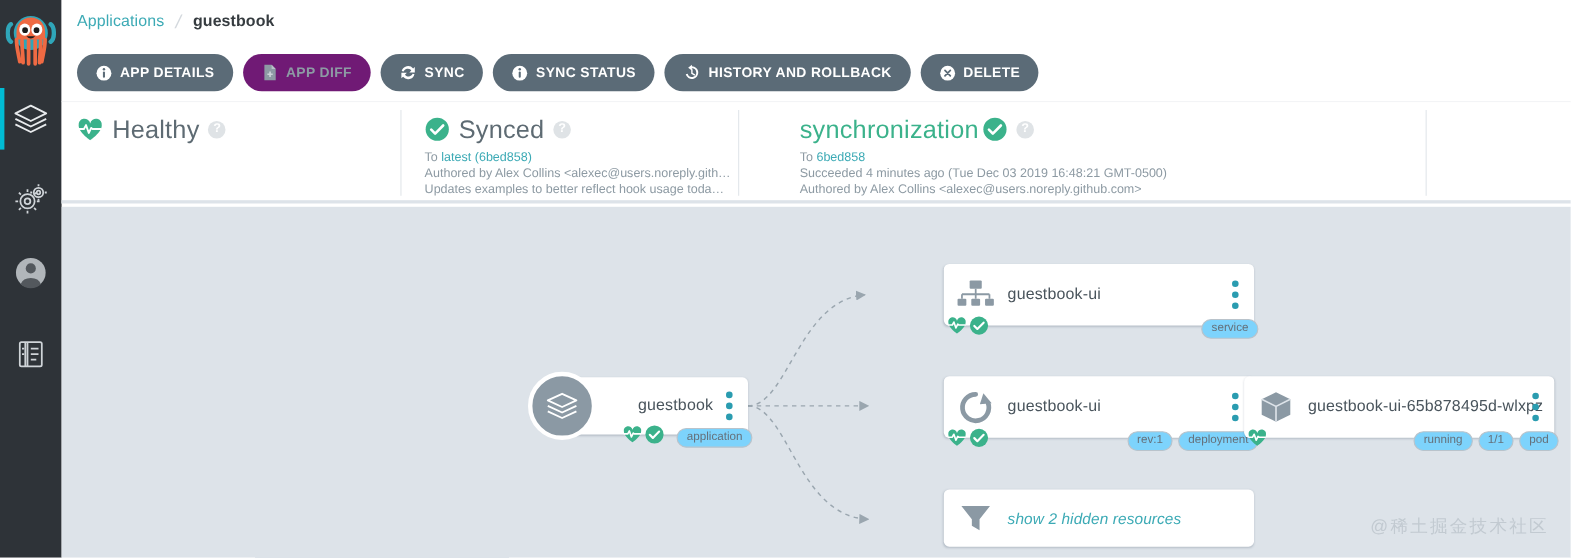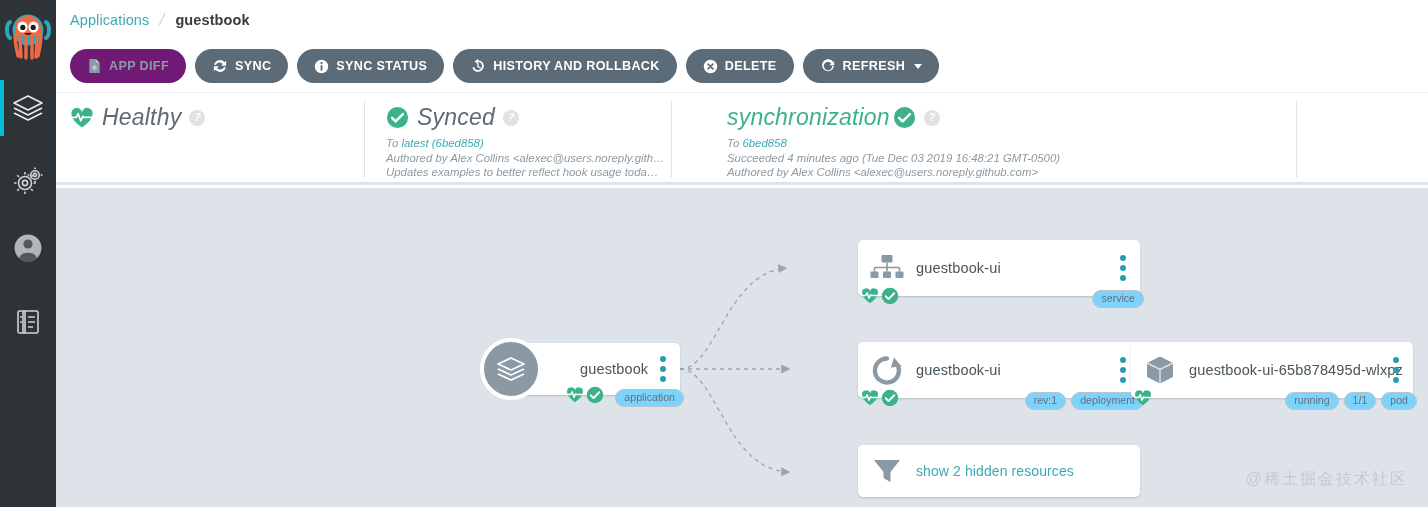--- a/index.html
+++ b/index.html
@@ -69,21 +69,21 @@
     border-top: 5px solid #fff;
   }
 
   
   .status {
     position: absolute; left: 56px; top: 93px; width: 1372px; height: 92px;
     background: #fff;
     border-bottom: 3px solid #dde3e9;
   }
   .vdiv { position: absolute; top: 7px; width: 1px; height: 78px; background: #e2e6ea; }
-  .scol { position: absolute; top: 0; font-style: italic; }
+  .scol { position: absolute; top: 0; }
   .shead { display: flex; align-items: center; gap: 8px; }
   .stitle { font-size: 23px; color: #5e6b73; font-weight: normal; letter-spacing: .2px; }
   .stitle.green { color: #3bb28b; }
   .qmark {
     width: 16px; height: 16px; border-radius: 50%;
     background: #dfe3e6; color: #fff; font-size: 11.5px; font-weight: bold;
     display: flex; align-items: center; justify-content: center;
     cursor: pointer; line-height: 1;
   }
   .sline { font-size: 11.4px; color: #8d9aa3; line-height: 14.5px; white-space: nowrap; }
@@ -122,21 +122,21 @@
 
   
   .appnode-circle {
     position: absolute; left: -33px; top: 50%; transform: translateY(-50%);
     width: 62px; height: 62px; border-radius: 50%;
     background: #8b99a4; border: 4px solid #fff;
     display: flex; align-items: center; justify-content: center;
   }
 
   .hidden-node { background: #fff; }
-  .hidden-link { font-size: 14px; color: #3caab5; cursor: pointer; letter-spacing: .1px; }
+  .hidden-link { font-size: 14px; color: #3caab5; cursor: pointer; letter-spacing: .1px; font-style: italic; }
 
   .watermark {
     position: absolute; right: 20px; bottom: 17px;
     font-size: 16px; color: #c2cad1; letter-spacing: 2px;
     font-family: Liberation Sans, sans-serif;
   }
 </style>
 </head>
 <body>
 
@@ -201,20 +201,28 @@
   </div>
 
   <div class="topbar">
     <span class="crumb-link">Applications</span>
     <span class="crumb-sep">/</span>
     <span class="crumb-cur">guestbook</span>
   </div>
 
   <div class="toolbar">
 
+    <div class="btn">
+      <svg width="15" height="15" viewBox="0 0 16 16">
+        <circle cx="8" cy="8" r="7.2" fill="#fff"></circle>
+        <rect x="7" y="6.4" width="2" height="6" rx="1" fill="#5b6b77"></rect>
+        <circle cx="8" cy="4.3" r="1.2" fill="#5b6b77"></circle>
+      </svg>
+      <span>APP DETAILS</span>
+    </div>
 
     <div class="btn disabled">
       <svg width="15" height="16" viewBox="0 0 16 17">
         <path d="M2.5 1h7l4 4v11h-11z" fill="#8d9aa4"></path>
         <path d="M9.5 1v4h4" fill="#b9c2c9"></path>
         <path d="M7.2 7.5h1.6v1.8h1.8v1.6H8.8v1.8H7.2v-1.8H5.4V9.3h1.8z" fill="#ccd3d9"></path>
       </svg>
       <span>APP DIFF</span>
     </div>
 
@@ -244,27 +252,20 @@
     </div>
 
     <div class="btn">
       <svg width="15" height="15" viewBox="0 0 16 16">
         <circle cx="8" cy="8" r="7.2" fill="#fff"></circle>
         <path d="M5.4 5.4l5.2 5.2M10.6 5.4l-5.2 5.2" stroke="#5b6b77" stroke-width="1.7" stroke-linecap="round"></path>
       </svg>
       <span>DELETE</span>
     </div>
 
-    <div class="btn">
-      <svg width="16" height="16" viewBox="0 0 16 16">
-        <path d="M13.4 4.4A6 6 0 1 0 14 8h-1.8a4.2 4.2 0 1 1-.9-2.6L9.2 7.3h5V2.3z" fill="#fff"></path>
-      </svg>
-      <span>REFRESH</span>
-      <span class="caret"></span>
-    </div>
   </div>
 
   <div class="status">
 
     <div class="vdiv" style="left:308px"></div>
     <div class="vdiv" style="left:615px"></div>
     <div class="vdiv" style="left:1240px"></div>
 
     <div class="scol" style="left:14px; top:11px">
       <div class="shead">

